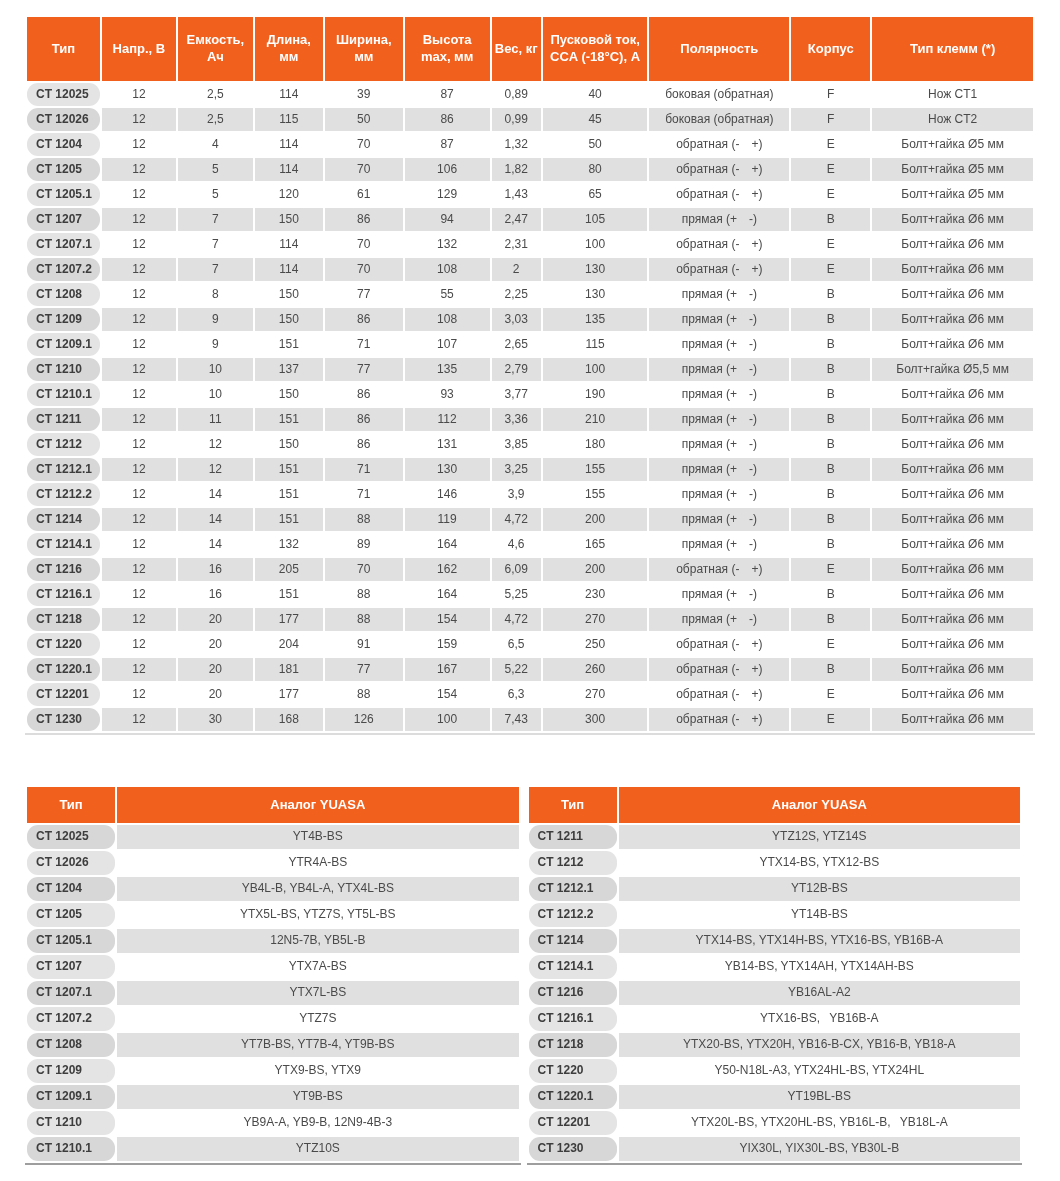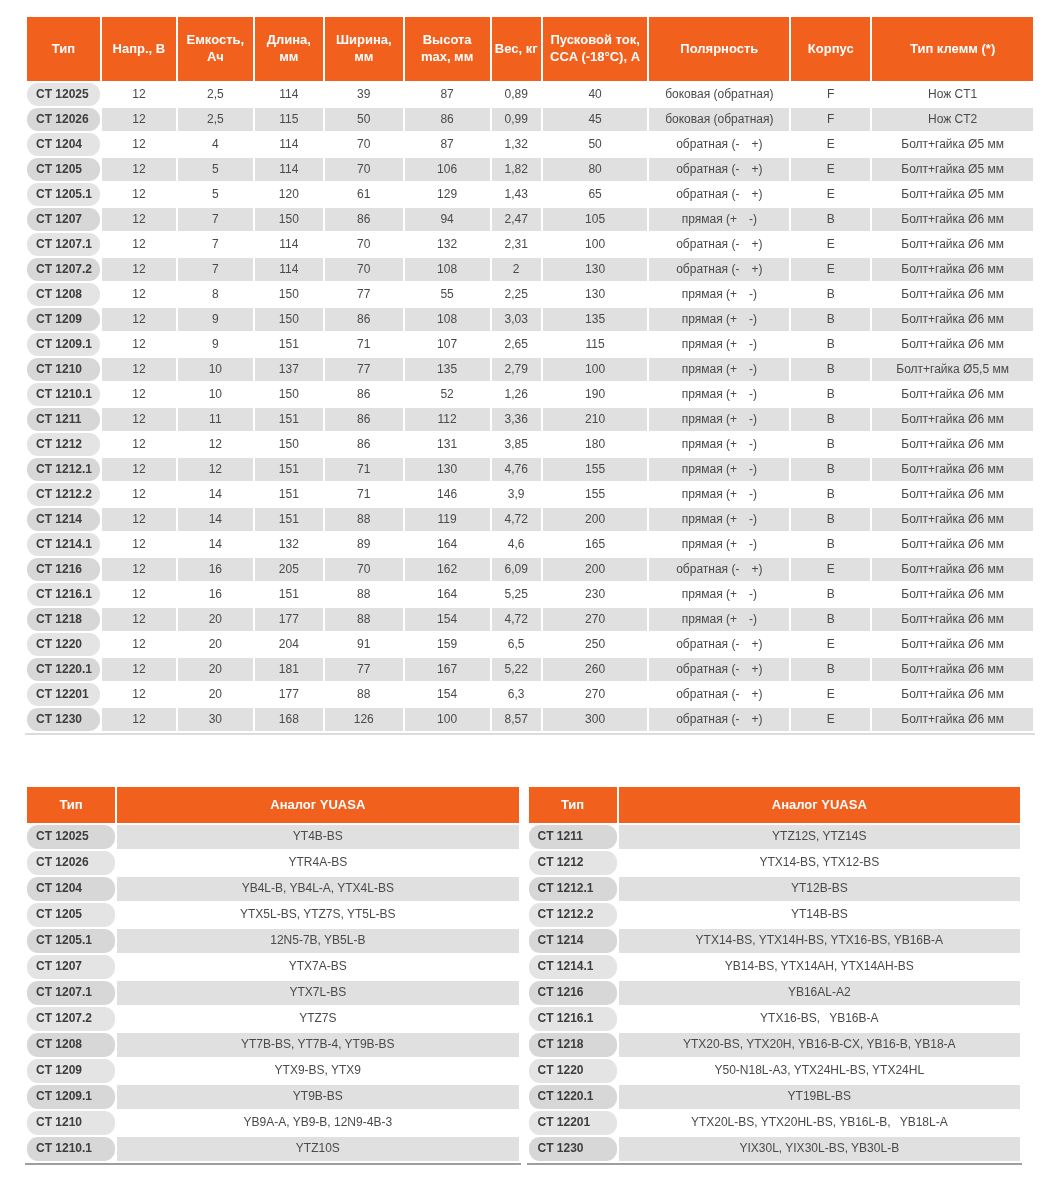--- a/index.html
+++ b/index.html
@@ -251,22 +251,22 @@
           <td class="data-col">прямая (+  -)</td>
           <td class="data-col">B</td>
           <td class="data-col">Болт+гайка Ø5,5 мм</td>
         </tr>
         <tr class="plain">
           <td class="type-col">CT 1210.1</td>
           <td class="data-col">12</td>
           <td class="data-col">10</td>
           <td class="data-col">150</td>
           <td class="data-col">86</td>
-          <td class="data-col">52</td>
-          <td class="data-col">1,26</td>
+          <td class="data-col">93</td>
+          <td class="data-col">3,77</td>
           <td class="data-col">190</td>
           <td class="data-col">прямая (+  -)</td>
           <td class="data-col">B</td>
           <td class="data-col">Болт+гайка Ø6 мм</td>
         </tr>
         <tr class="shaded">
           <td class="type-col">CT 1211</td>
           <td class="data-col">12</td>
           <td class="data-col">11</td>
           <td class="data-col">151</td>
@@ -291,21 +291,21 @@
           <td class="data-col">B</td>
           <td class="data-col">Болт+гайка Ø6 мм</td>
         </tr>
         <tr class="shaded">
           <td class="type-col">CT 1212.1</td>
           <td class="data-col">12</td>
           <td class="data-col">12</td>
           <td class="data-col">151</td>
           <td class="data-col">71</td>
           <td class="data-col">130</td>
-          <td class="data-col">4,76</td>
+          <td class="data-col">3,25</td>
           <td class="data-col">155</td>
           <td class="data-col">прямая (+  -)</td>
           <td class="data-col">B</td>
           <td class="data-col">Болт+гайка Ø6 мм</td>
         </tr>
         <tr class="plain">
           <td class="type-col">CT 1212.2</td>
           <td class="data-col">12</td>
           <td class="data-col">14</td>
           <td class="data-col">151</td>
@@ -421,21 +421,21 @@
           <td class="data-col">E</td>
           <td class="data-col">Болт+гайка Ø6 мм</td>
         </tr>
         <tr class="shaded">
           <td class="type-col">CT 1230</td>
           <td class="data-col">12</td>
           <td class="data-col">30</td>
           <td class="data-col">168</td>
           <td class="data-col">126</td>
           <td class="data-col">100</td>
-          <td class="data-col">8,57</td>
+          <td class="data-col">7,43</td>
           <td class="data-col">300</td>
           <td class="data-col">обратная (-  +)</td>
           <td class="data-col">E</td>
           <td class="data-col">Болт+гайка Ø6 мм</td>
         </tr>
       </tbody>
   </table>
 
   <div class="analog-row">
 

